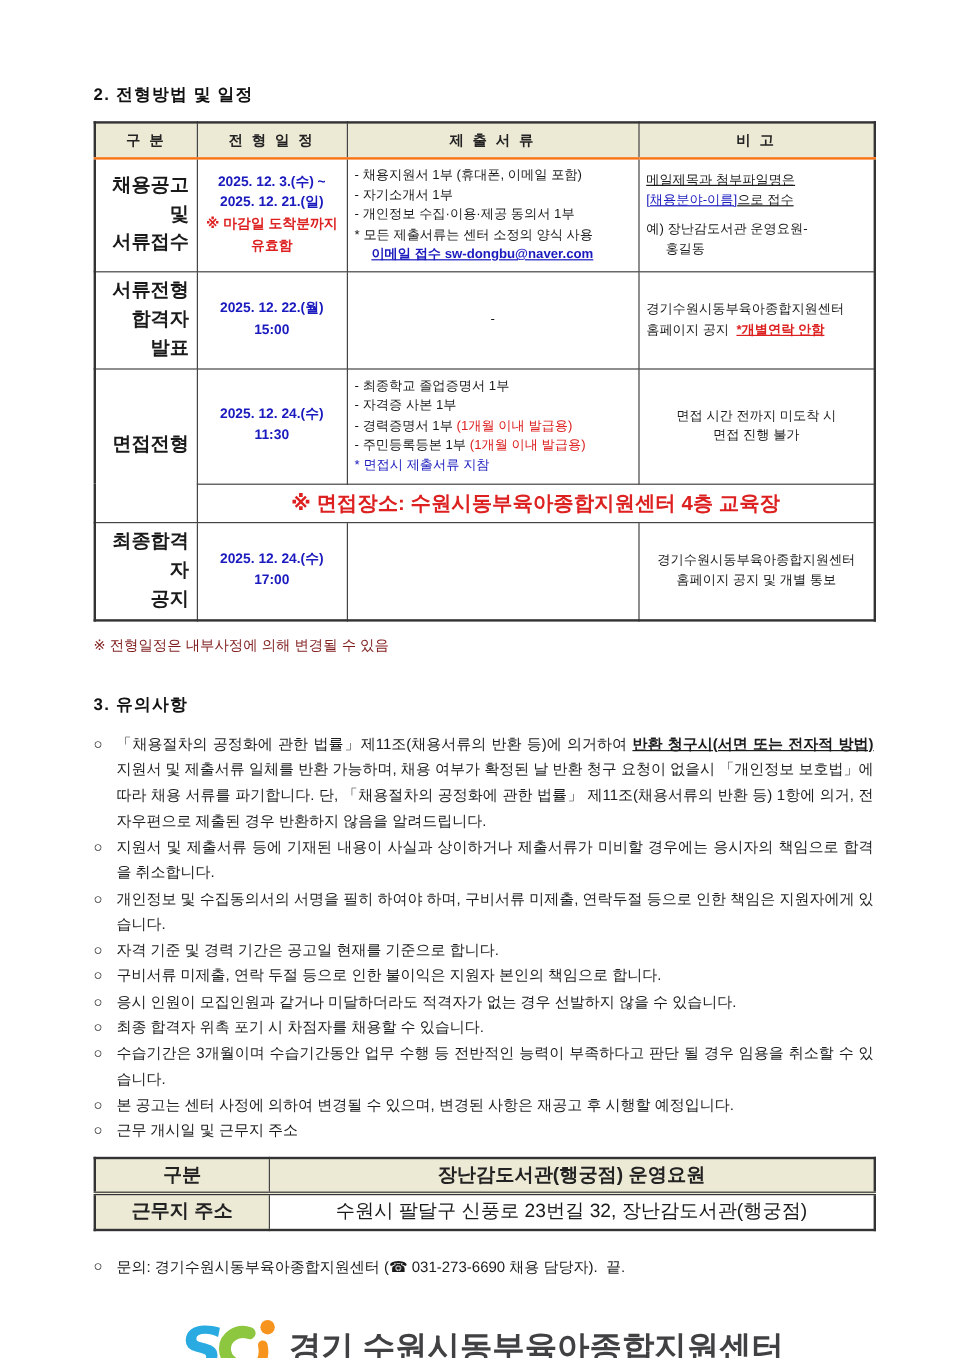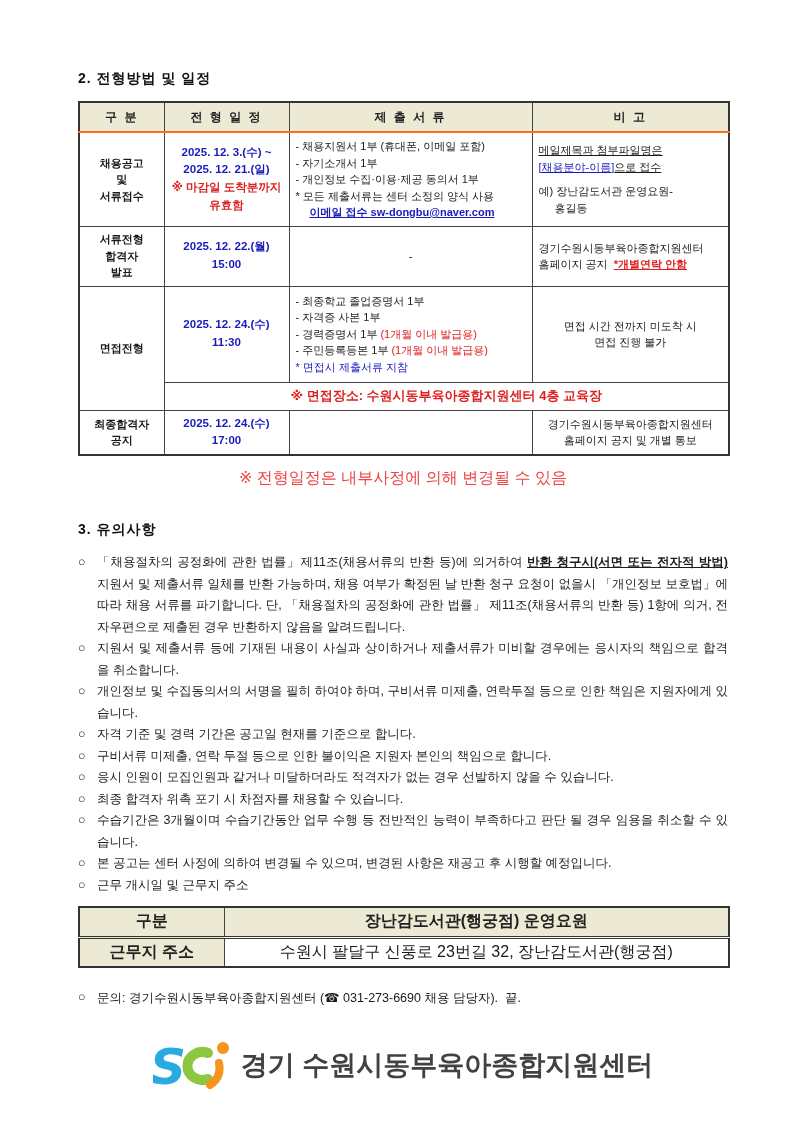--- a/index.html
+++ b/index.html
@@ -25,36 +25,36 @@
   .t1 th,.t1 td{border:1px solid #444;padding:4px 6px;vertical-align:middle;}
   .t1 th{
     background:var(--table-header-bg);font-size:12px;font-weight:bold;
     height:30px;letter-spacing:2px;border-bottom:2px solid #f97316;color:#222;
   }
   tr.r1 > td{height:94px;}
   tr.r2 > td{height:60px;}
   tr.r3 > td{height:96px;}
   tr.rv > td{height:28px;}
   tr.r4 > td{height:43px;}
-  td.label{text-align:center;font-weight:bold;font-size:11px;line-height:1.5;}
+  td.label{text-align:right;font-weight:bold;font-size:16px;line-height:1.5;}
   td.sched{text-align:center;font-size:11.5px;line-height:1.55;}
   td.docs{font-size:11px;line-height:1.5;}
   td.note{font-size:11px;line-height:1.5;}
   td.note.center,td.docs.center{text-align:center;}
   .blue{color:var(--accent-blue);font-weight:bold;}
   .bluetxt{color:var(--accent-blue);}
   .red{color:var(--accent-red);font-weight:bold;}
   .u{text-decoration:underline;}
   .bu{font-weight:bold;text-decoration:underline;}
   .email-line{padding-left:14px;}
   .ex-gap{margin-top:8px;}
   .indent{padding-left:16px;}
-  td.venue{text-align:center;font-size:13px;}
-
-  .footnote{font-size:16px;margin:12px 0 0 0;color:#ef4444;text-align:center;}
+  td.venue{text-align:center;font-size:17px;}
+
+  .footnote{font-size:12px;margin:12px 0 0 0;color:#7f1d1d;}
 
   
   .notices{list-style:none;margin:4px 0 0 0;padding:0;width:650px;}
   .notices li{
     position:relative;padding-left:19px;text-align:justify;
     line-height:1.72;font-size:12.5px;color:#1c1c1c;
   }
   .notices .mk{position:absolute;left:0;top:0;}
 
   

